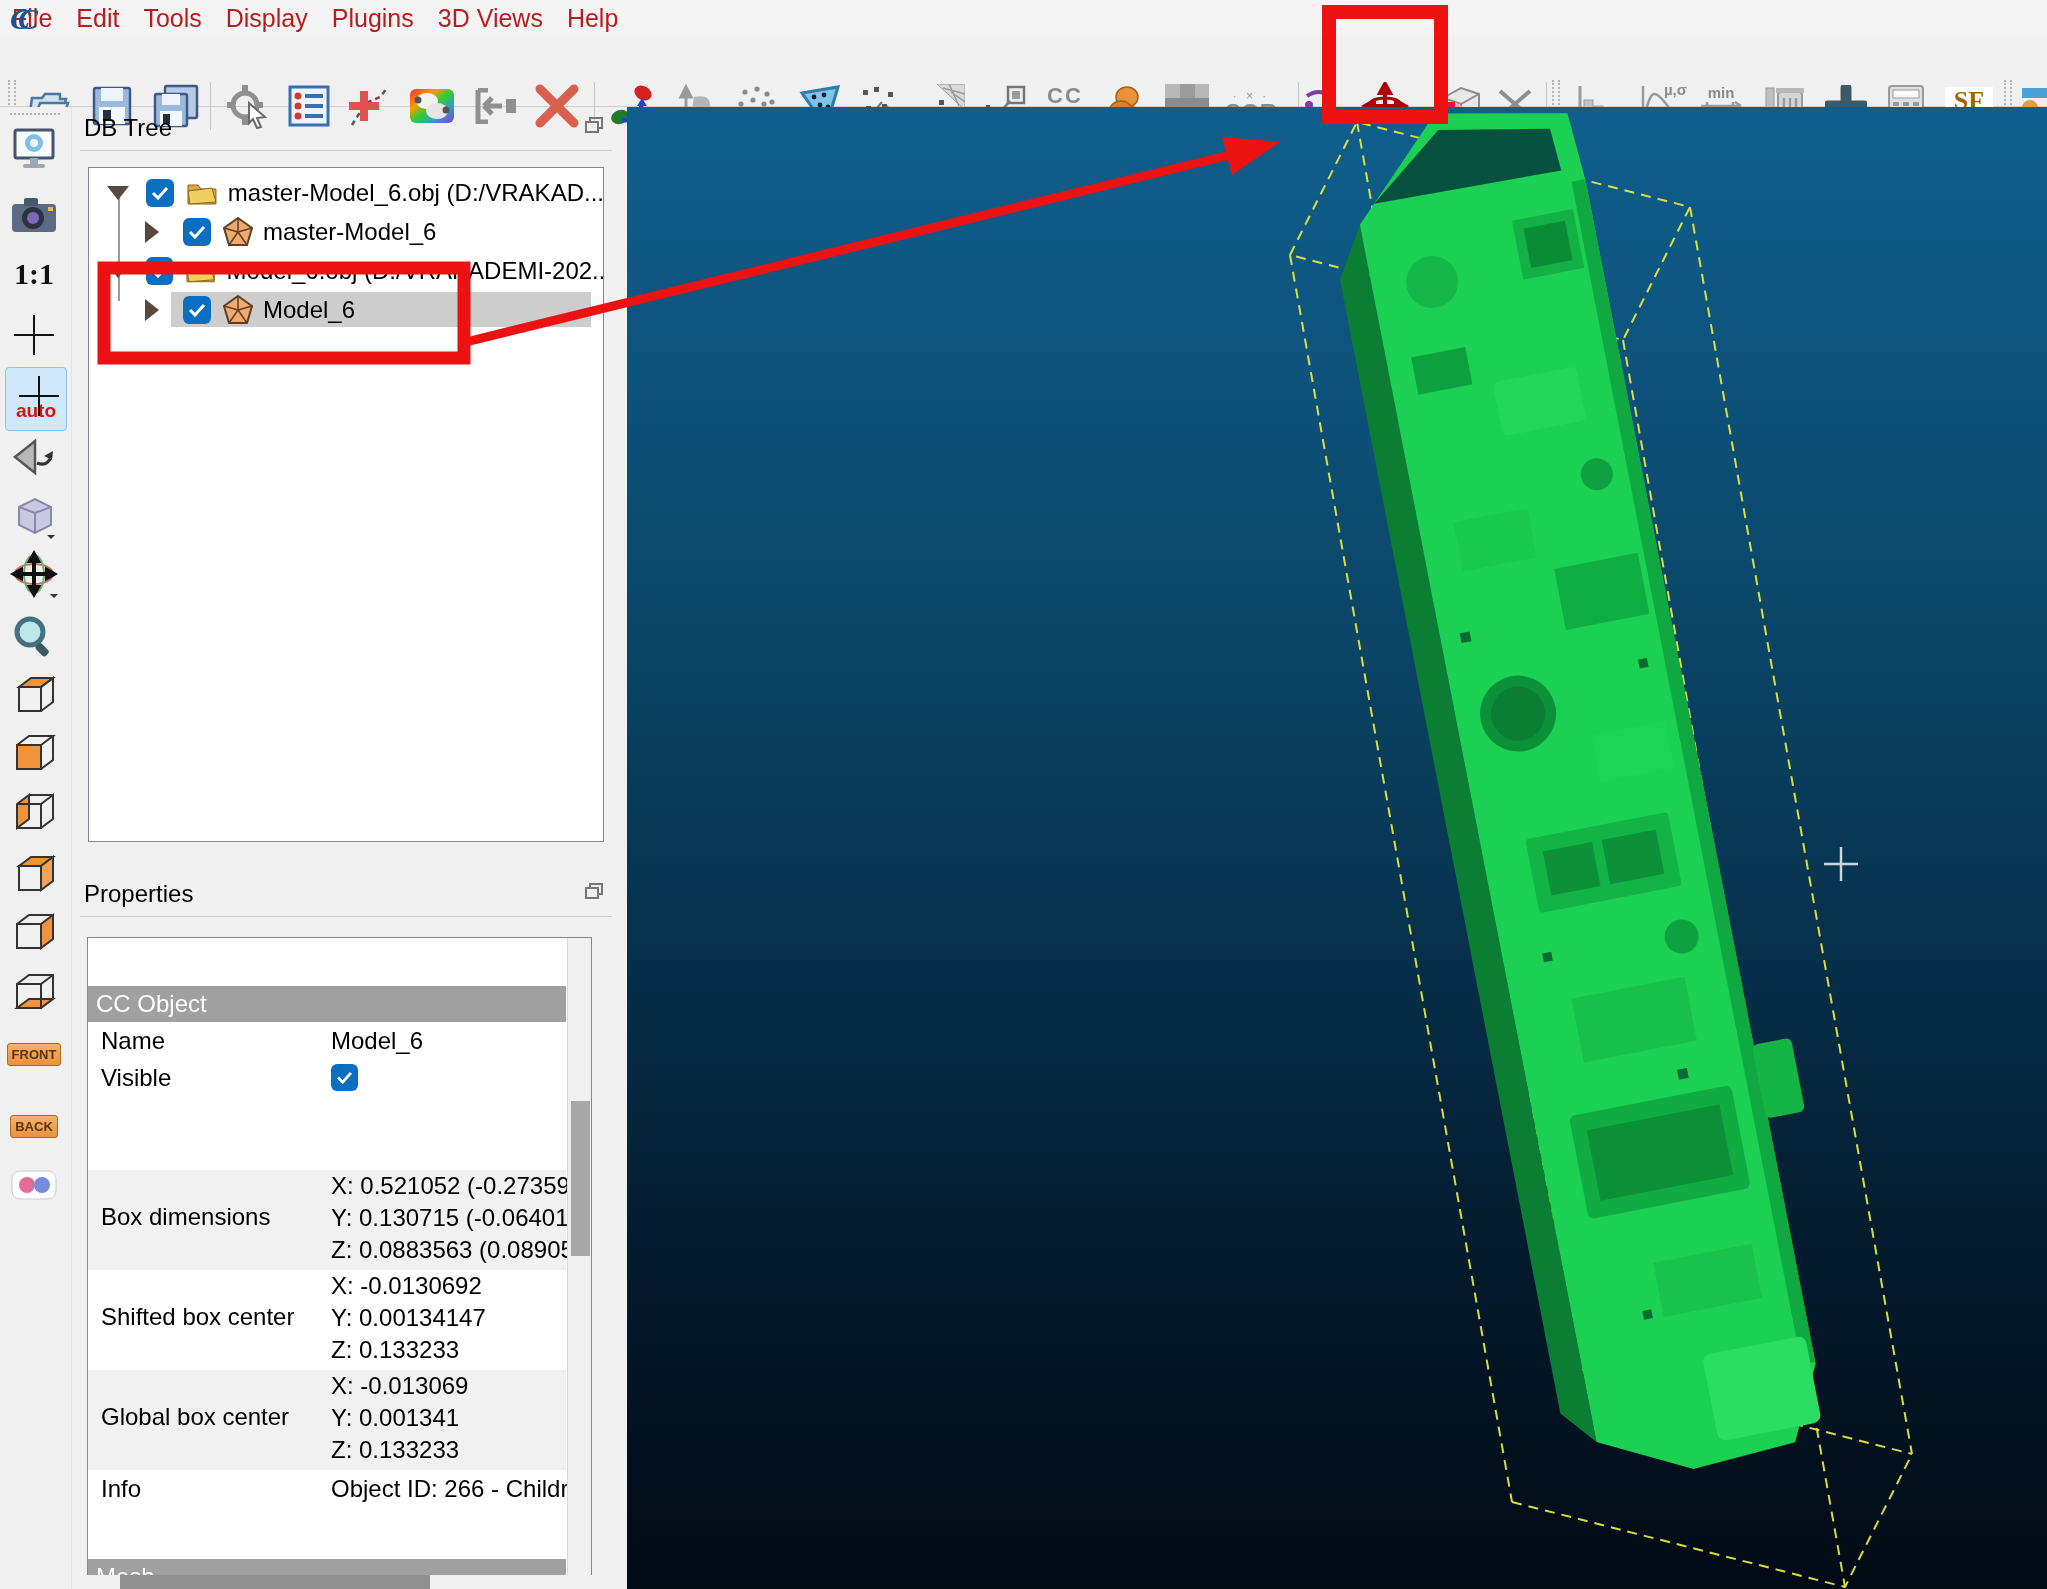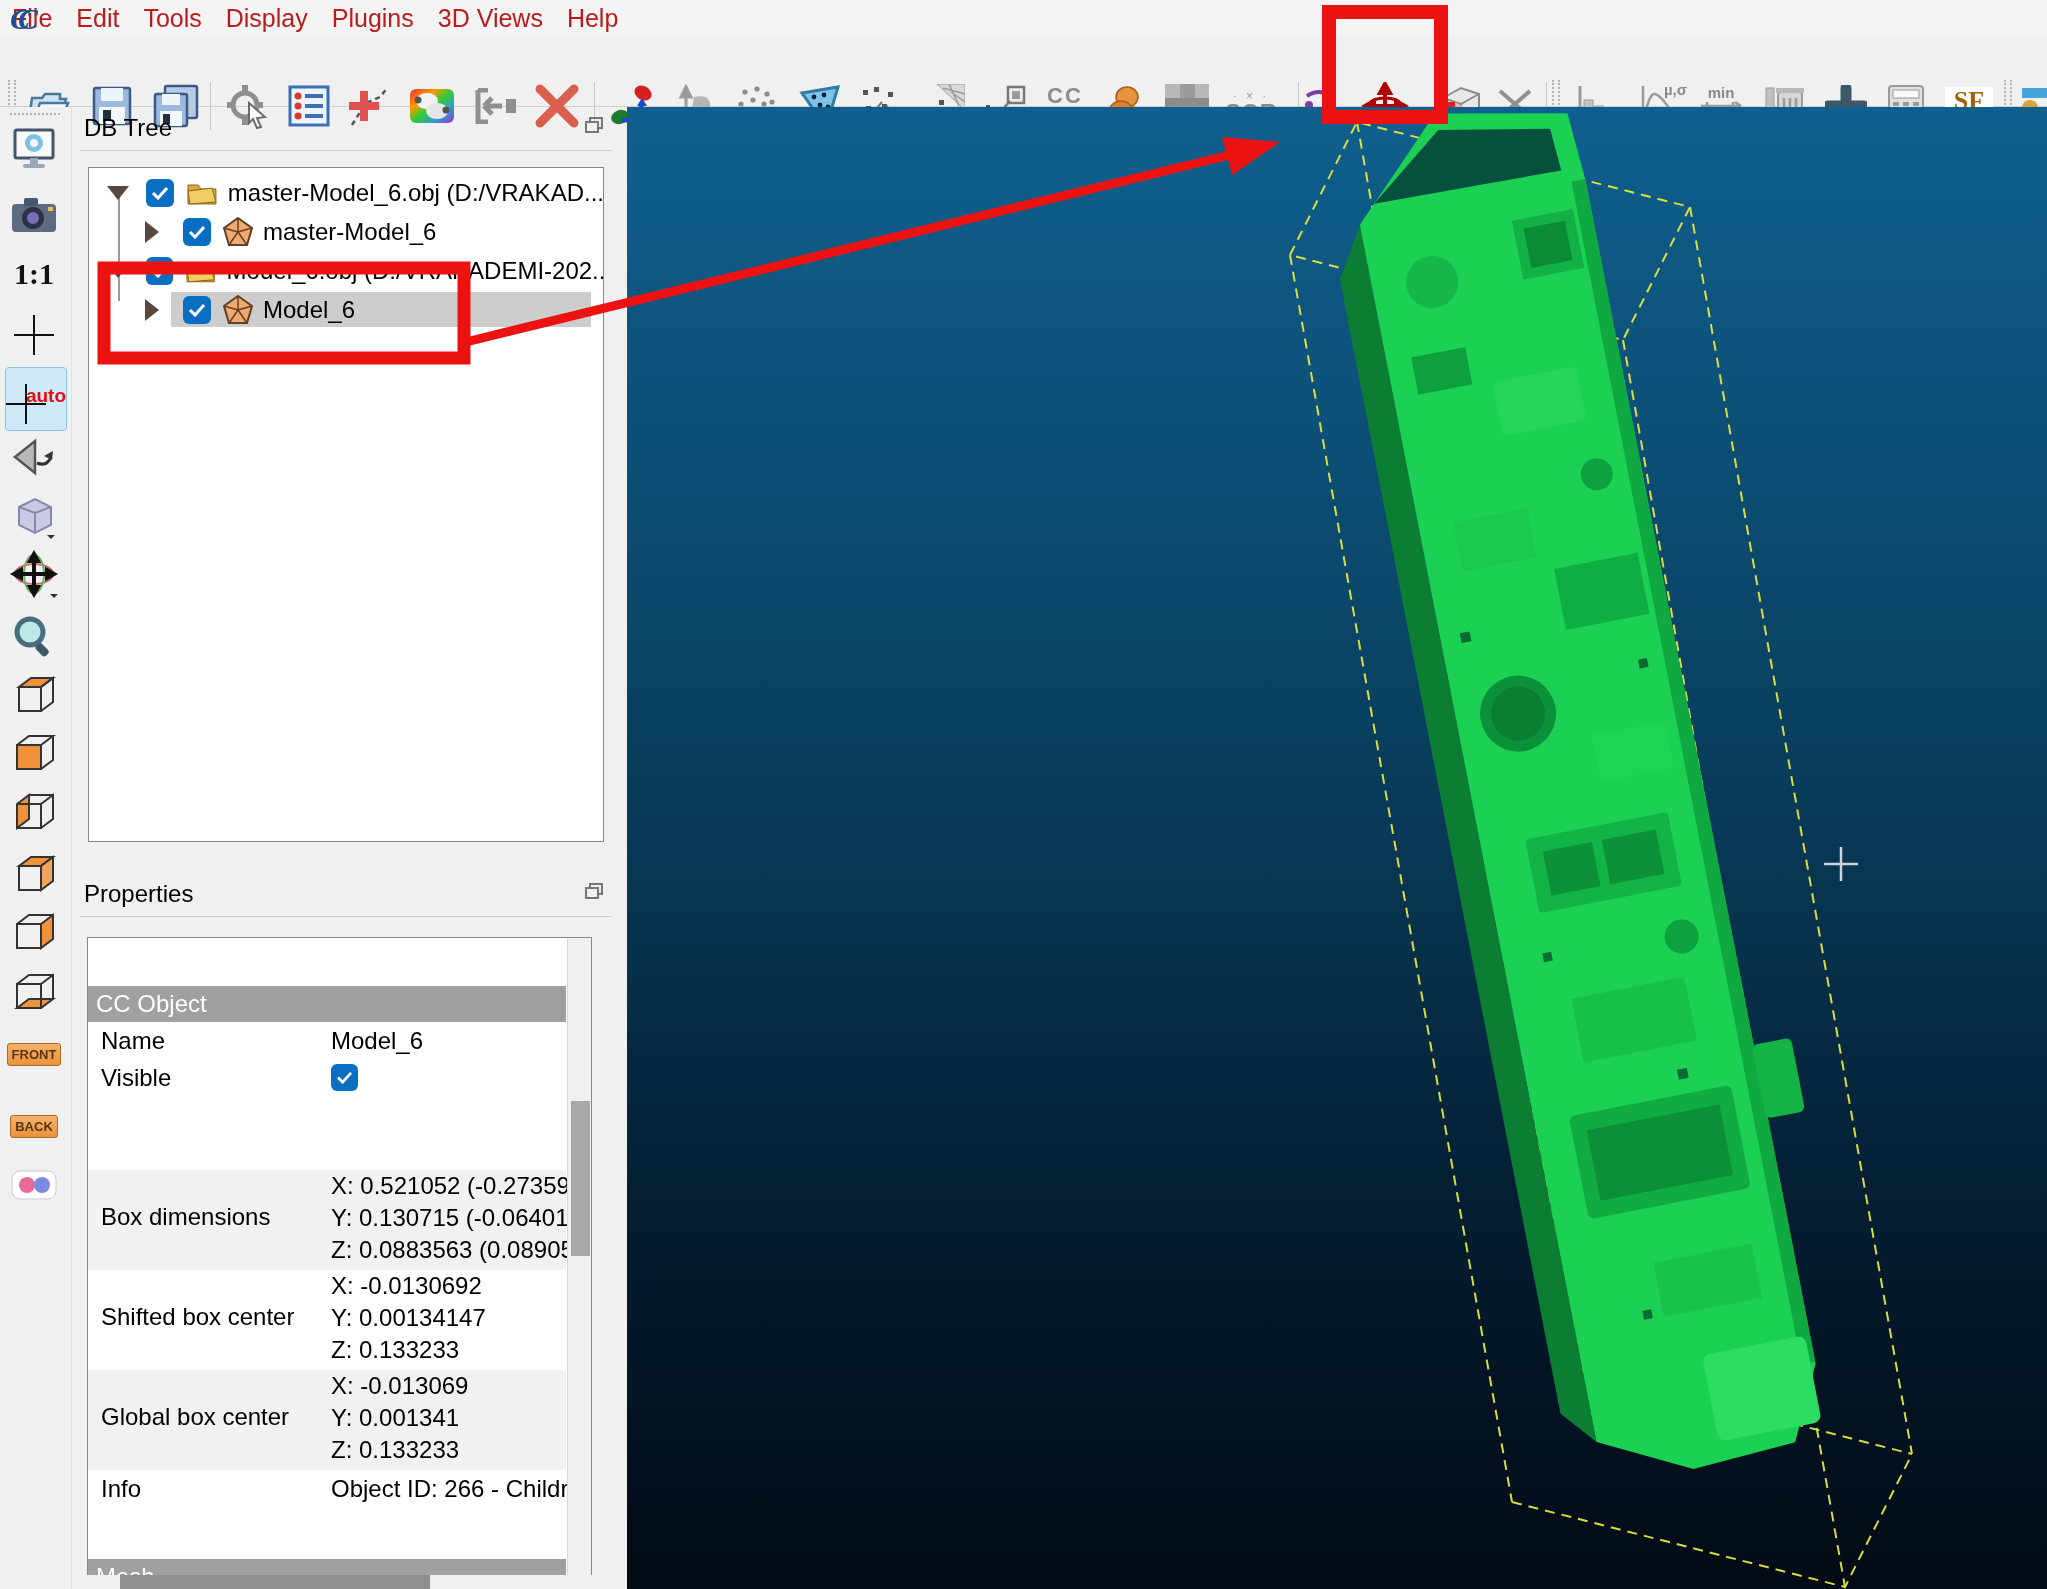--- a/index.html
+++ b/index.html
@@ -26,21 +26,21 @@
             border-left:2px dotted #b4b4b4; border-right:2px dotted #b4b4b4; }
   .gtxt { color:#8a8a8a; font-weight:bold; line-height:0.85; text-align:center; }
 
   
   .leftbar { position:absolute; left:0; top:107px; width:72px; height:1482px;
              background:#f0f0f0; border-right:1px solid #e2e2e2; }
   .li { position:absolute; left:8px; width:52px; height:52px; display:flex;
         align-items:center; justify-content:center; }
   .autobtn { position:absolute; left:5px; top:260px; width:62px; height:64px;
              background:#cfe9fb; border:1px solid #86c6ee; border-radius:4px;
-             display:flex; flex-direction:row; align-items:center; justify-content:center; }
+             display:flex; flex-direction:column; align-items:center; justify-content:center; }
   .onetoone { font-family:"Liberation Serif",serif; font-weight:bold; font-size:30px; color:#111; }
   .autolabel { color:#e01010; font-weight:bold; font-size:19px; margin-top:-6px; }
   .crossglyph { position:relative; width:40px; height:40px; }
   .crossglyph::before { content:""; position:absolute; left:0; top:19px; width:40px; height:2px; background:#111; }
   .crossglyph::after  { content:""; position:absolute; left:19px; top:0; width:2px; height:40px; background:#111; }
   .signbox { background:linear-gradient(#f5b26a,#e8923c); border:1px solid #a86a28; border-radius:3px;
              color:#5b3410; font-weight:bold; font-size:13px; padding:3px 4px; }
 
   
   .paneltitle { position:absolute; font-size:24px; color:#000; }

